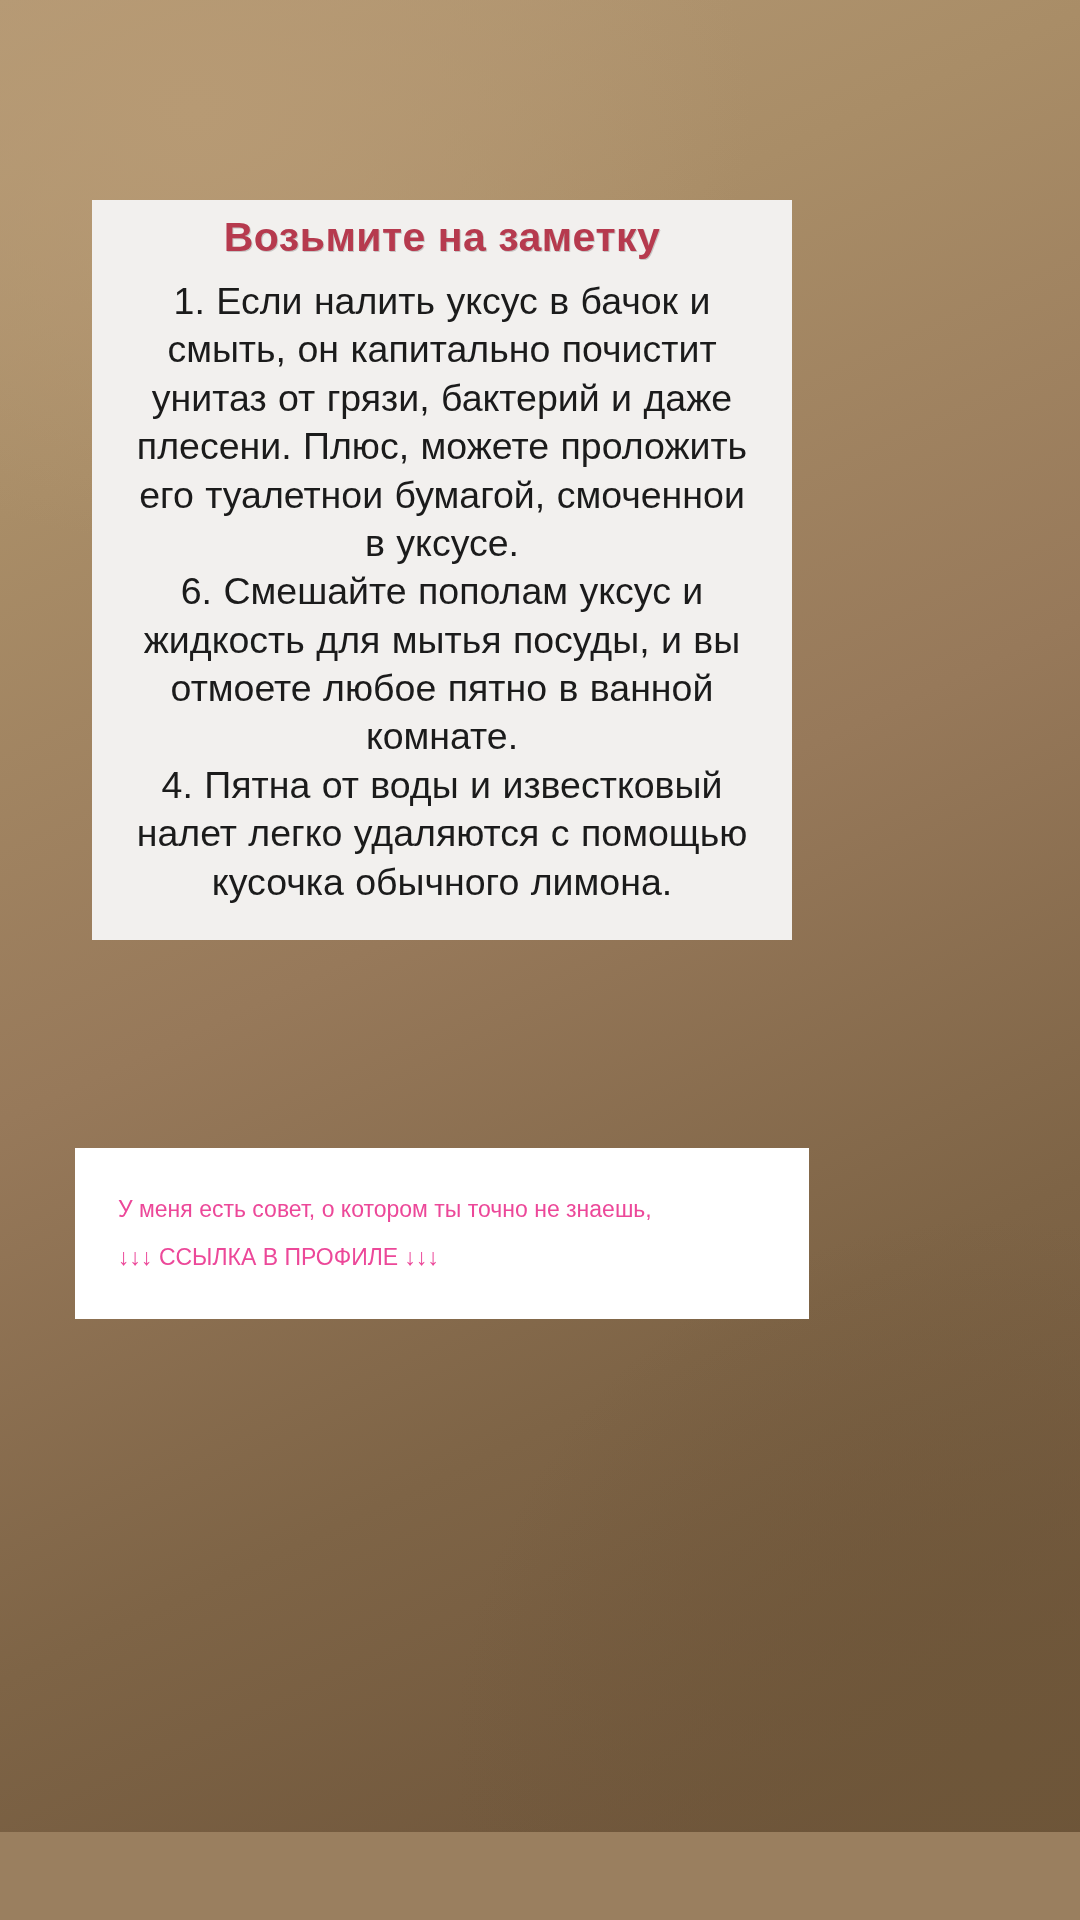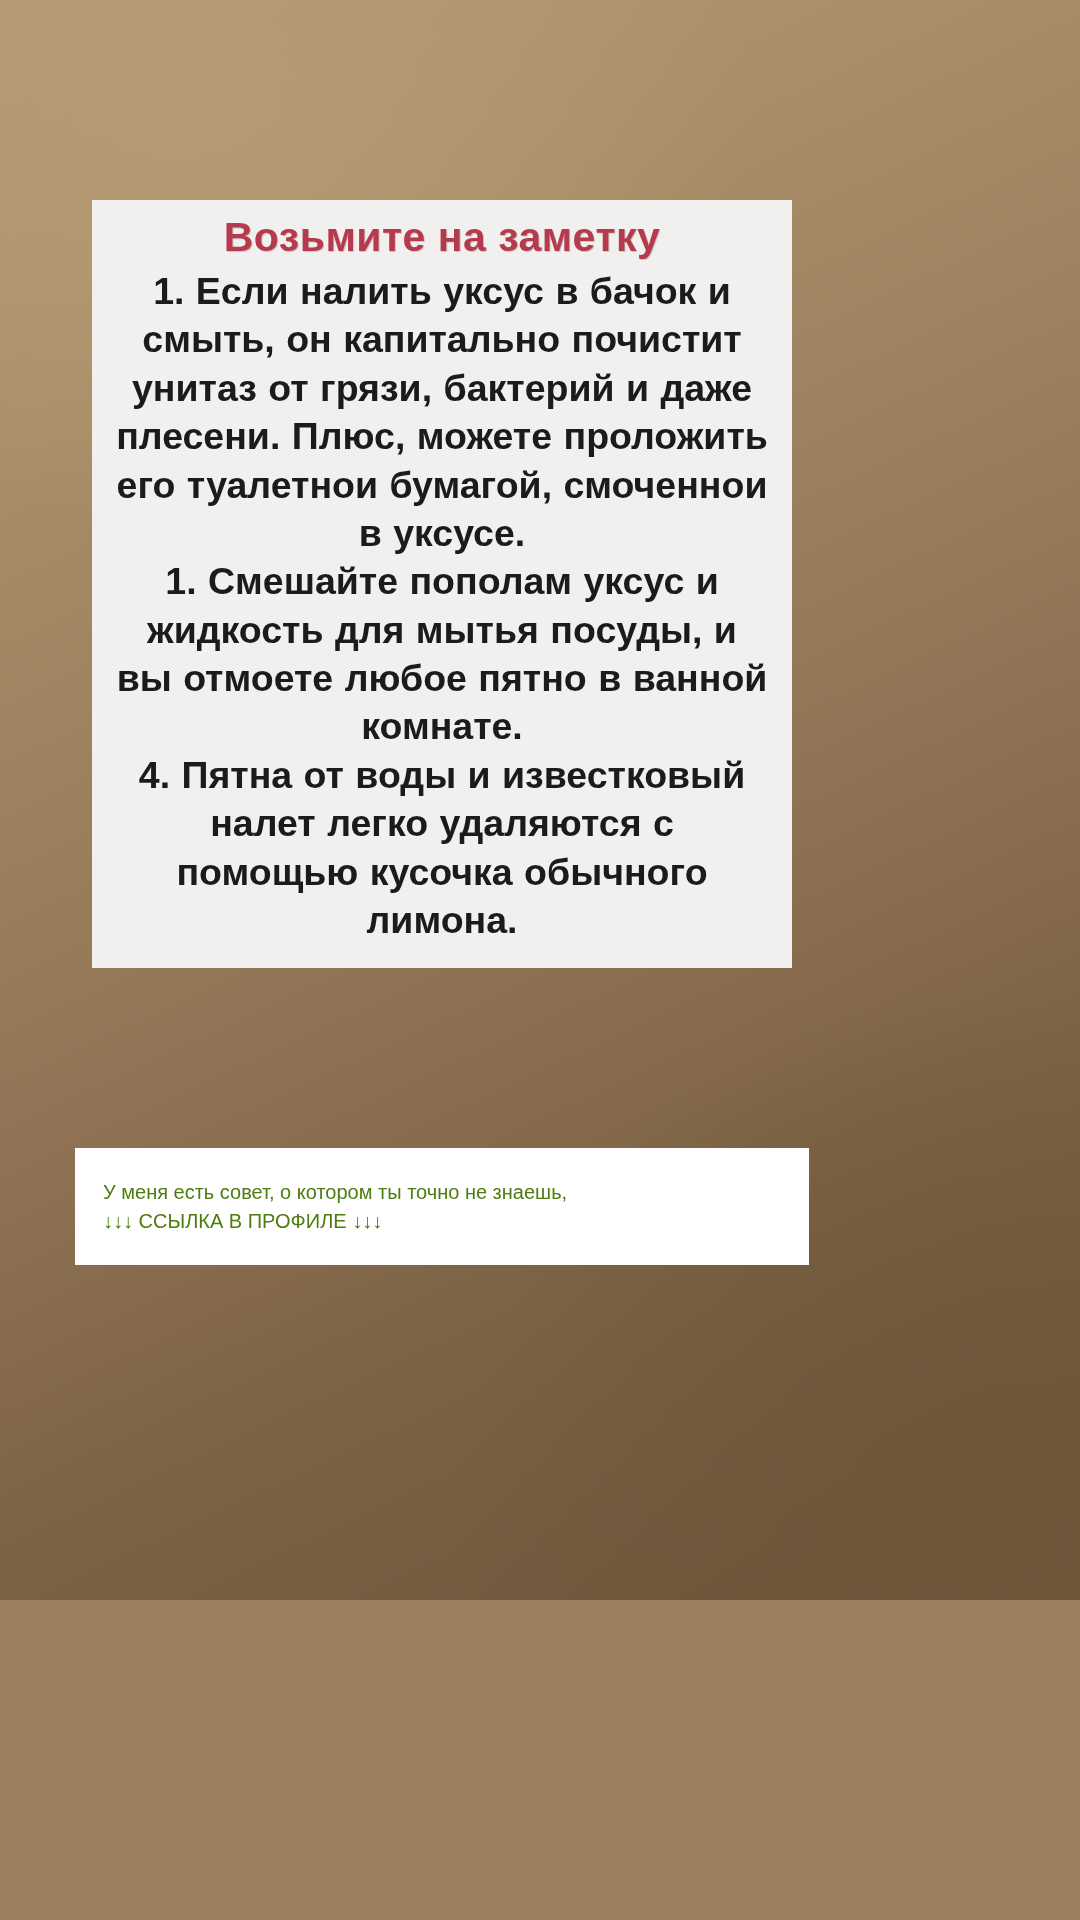--- a/index.html
+++ b/index.html
@@ -11,21 +11,21 @@
     height: 1920px;
     overflow: hidden;
     font-family: "Liberation Sans", sans-serif;
     background: #9a7f5f;
   }
 
   
   .page {
     position: relative;
     width: 1080px;
-    height: 1600px;
+    height: 1832px;
     background:
       radial-gradient(ellipse 900px 700px at 18% 6%, #b79a74 0%, rgba(183,154,116,0) 62%),
       radial-gradient(ellipse 900px 900px at 92% 96%, #6e5639 0%, rgba(110,86,57,0) 60%),
       linear-gradient(155deg, #b59a76 0%, #a98d67 22%, #97795a 48%, #7e6446 72%, #6b5238 100%);
     box-sizing: border-box;
   }
 
   
   .tips-card {
     position: absolute;
@@ -43,62 +43,62 @@
     font-size: 41px;
     line-height: 1.05;
     color: #b63a4e;
     letter-spacing: 0.5px;
     margin: 2px 0 8px 0;
     text-shadow: 1px 1px 0 rgba(120,120,120,0.35);
   }
 
   .tips-body {
     text-align: center;
-    font-weight: bold;
+    font-weight: normal;
     font-size: 37.5px;
     line-height: 1.29;
     color: #1b1b1b;
-    margin: 8px;
+    margin: 18px;
     padding: 0 4px;
     word-spacing: 1px;
   }
 
   .tips-body p {
     margin: 0;
   }
 
   
   .caption-card {
     position: absolute;
     left: 75px;
     top: 1148px;
     width: 734px;
     background: #ffffff;
     padding: 30px 28px 30px 28px;
     box-sizing: border-box;
   }
 
   .caption-line {
-    font-size: 20px;
+    font-size: 23px;
     line-height: 1.43;
-    color: #4d7c0f;
+    color: #ec4899;
     font-family: "Liberation Sans", sans-serif;
-    margin: 0;
+    margin: 15px;
   }
 </style>
 </head>
 <body>
 
 <div class="page">
 
   <div class="tips-card">
     <div class="tips-heading">Возьмите на заметку</div>
     <div class="tips-body">
       <p>1. Если налить уксус в бачок и смыть, он капитально почистит унитаз от грязи, бактерий и даже плесени. Плюс, можете проложить его туалетнои бумагой, смоченнои в уксусе.</p>
-      <p>1. Смешайте пополам уксус и жидкость для мытья посуды, и вы отмоете любое пятно в ванной комнате.</p>
+      <p>6. Смешайте пополам уксус и жидкость для мытья посуды, и вы отмоете любое пятно в ванной комнате.</p>
       <p>4. Пятна от воды и известковый налет легко удаляются с помощью кусочка обычного лимона.</p>
     </div>
   </div>
 
   <div class="caption-card">
     <p class="caption-line">У меня есть совет, о котором ты точно не знаешь,</p>
     <p class="caption-line">↓↓↓ ССЫЛКА В ПРОФИЛЕ ↓↓↓</p>
   </div>
 
 </div>

